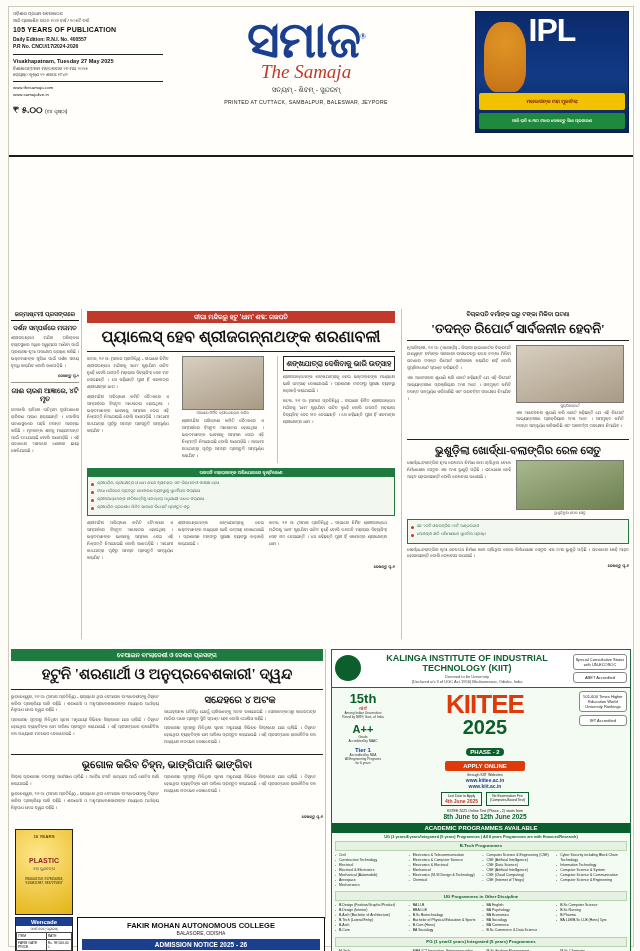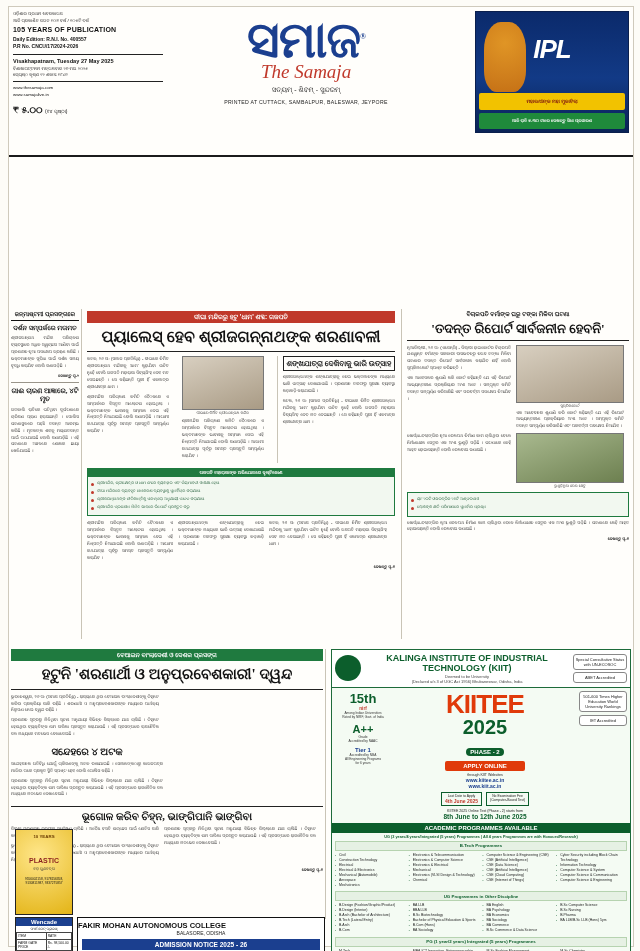--- a/index.html
+++ b/index.html
@@ -14,21 +14,21 @@
   .mh-left .big{font-weight:bold;font-size:7px;letter-spacing:.2px;}
   .mh-left .price{font-size:9px;font-weight:bold;margin-top:5px;}
   .mh-left .date{font-weight:bold;font-size:5.6px;}
   .logo-wrap{position:absolute;left:147px;top:8px;width:300px;text-align:center;}
   .logo-main{font-family:"Liberation Serif",serif;font-size:50px;font-weight:bold;color:#1b3f8f;letter-spacing:-1px;line-height:1;}
   .logo-reg{font-size:8px;vertical-align:super;color:#1b3f8f;}
   .logo-sub{font-family:Liberation Serif, serif;font-style:italic;font-size:19px;color:#c0392b;margin-top:-4px;}
   .logo-odia{font-size:7px;color:#1b1b1b;margin-top:3px;}
   .logo-print{font-size:5.2px;color:#222;margin-top:5px;letter-spacing:.3px;}
   .ipl-ad{position:absolute;right:4px;top:4px;width:152px;height:120px;background:linear-gradient(180deg,#0b2a6b 0%,#123a86 55%,#0a2356 100%);border:1px solid #0a1f4d;color:#fff;text-align:center;}
-  .ipl-logo{font-size:26px;font-weight:bold;font-style:italic;letter-spacing:-1px;margin-top:22px;color:#fff;}
+  .ipl-logo{font-size:32px;font-weight:bold;letter-spacing:-1px;color:#fff;}
   .ipl-strip{position:absolute;left:3px;right:3px;bottom:22px;height:17px;background:#f2c200;color:#7a1010;font-size:5px;font-weight:bold;line-height:17px;border-radius:2px;}
   .ipl-strip2{position:absolute;left:3px;right:3px;bottom:3px;height:16px;background:#1f8a3b;color:#fff;font-size:4.4px;font-weight:bold;line-height:16px;border-radius:2px;}
   .ipl-player{position:absolute;left:8px;top:10px;width:42px;height:70px;background:radial-gradient(circle at 50% 30%,#f7a01c,#d9770a);border-radius:40% 40% 30% 30%;opacity:.9;}
   
   .body-grid{position:relative;}
   .colsep{position:absolute;top:0;bottom:0;width:1px;background:#c9c4b6;}
   .sec{position:absolute;}
   .hdl{font-family:"Liberation Serif",serif;font-weight:bold;color:#111;}
   .kicker{font-size:6px;text-align:center;font-weight:bold;color:#111;}
   .redbar{background:#c0392b;color:#fff;font-size:6.5px;font-weight:bold;text-align:center;padding:2px 3px;}
@@ -55,21 +55,21 @@
   .phase{background:#0c5e2c;color:#fff;font-size:6px;font-weight:bold;text-align:center;padding:1px 4px;border-radius:8px;display:inline-block;}
   .applybtn{background:#e03a0a;color:#fff;font-size:6px;font-weight:bold;text-align:center;padding:2px 0;border-radius:2px;}
   .badge{border:1px solid #888;border-radius:3px;font-size:4px;text-align:center;padding:2px 1px;color:#222;background:#fff;}
   .acadbar{background:#0c5e2c;color:#fff;font-size:6px;font-weight:bold;text-align:center;padding:2px;}
   .tinyhd{background:#e6f1e4;color:#0c5e2c;font-size:4.4px;font-weight:bold;padding:1.5px 2px;border:1px solid #b6d3b0;}
   .tiny{font-size:3.5px;line-height:1.45;color:#222;}
   .tiny li{list-style:none;padding-left:4px;position:relative;}
   .tiny li:before{content:"\25AA";position:absolute;left:0;font-size:2.5px;color:#0c5e2c;top:1px;}
   
   .fmad{position:absolute;border:1px solid #111;background:#fff;}
-  .fmtitle{font-size:7.5px;font-weight:bold;text-align:left;color:#111;line-height:1.2;padding-top:3px;}
+  .fmtitle{font-size:7.5px;font-weight:bold;text-align:center;color:#111;line-height:1.2;padding-top:3px;}
   .fmsub{font-size:5px;text-align:center;color:#222;}
   .adm{background:#1b3f8f;color:#fff;font-size:6.5px;font-weight:bold;text-align:center;padding:2px;margin:3px 4px;}
   
   .adbox{position:absolute;border:1px solid #222;background:#fff;}
   .plastic{background:radial-gradient(circle at 40% 30%,#ffe68a,#e3b416);}
   .wen{background:#1b3f8f;color:#fff;font-size:6px;font-weight:bold;text-align:center;padding:1px;}
   .pricetbl{width:100%;border-collapse:collapse;}
   .pricetbl td{border:1px solid #444;font-size:3.4px;padding:1px;color:#111;}
 </style>
 </head>
@@ -194,20 +194,21 @@
               <p>ଏକ ଆବେଦନର ଶୁଣାଣି କରି କୋର୍ଟ କହିଛନ୍ତି ଯେ ଏହି ରିପୋର୍ଟ ଆଭ୍ୟନ୍ତରୀଣ ପ୍ରକ୍ରିୟାର ଅଂଶ ଅଟେ । ସମ୍ପୃକ୍ତ କମିଟି ତଦନ୍ତ ସମ୍ପୂର୍ଣ୍ଣ କରିସାରିଛି ଏବଂ ପରବର୍ତ୍ତୀ ପଦକ୍ଷେପ ନିଆଯିବ ।</p>
             </div>
           <div style="width:108px;">
             <div class="photo3" style="height:56px;"></div>
             <div class="cap">ସୁପ୍ରିମକୋର୍ଟ</div>
             <div class="txt" style="margin-top:2px;">
                 <p>ଏକ ଆବେଦନର ଶୁଣାଣି କରି କୋର୍ଟ କହିଛନ୍ତି ଯେ ଏହି ରିପୋର୍ଟ ଆଭ୍ୟନ୍ତରୀଣ ପ୍ରକ୍ରିୟାର ଅଂଶ ଅଟେ । ସମ୍ପୃକ୍ତ କମିଟି ତଦନ୍ତ ସମ୍ପୂର୍ଣ୍ଣ କରିସାରିଛି ଏବଂ ପରବର୍ତ୍ତୀ ପଦକ୍ଷେପ ନିଆଯିବ ।</p>
               </div>
           </div>
         </div>
+        <div class="hdl" style="font-size:11px;text-align:center;margin:6px 0 3px;border-top:1px solid #222;padding-top:4px;">ଭୁଶୁଡ଼ିଲା ଖୋର୍ଦ୍ଧା-ବଲାଙ୍ଗିର ରେଳ ସେତୁ</div>
         <div style="display:flex;gap:5px;">
           <div style="width:104px;" class="txt">
               <p>ଖୋର୍ଦ୍ଧା-ବଲାଙ୍ଗିର ନୂଆ ରେଳପଥ ନିର୍ମାଣ କାମ ଚାଲିଥିବା ବେଳେ ନିର୍ମାଣାଧୀନ ସେତୁର ଏକ ଅଂଶ ଭୁଶୁଡ଼ି ପଡ଼ିଛି । ଘଟଣାରେ କେହି ଆହତ ହୋଇନାହାନ୍ତି ବୋଲି ରେଳବାଇ ଜଣାଇଛି ।</p>
             </div>
           <div style="width:108px;">
             <div class="photo2" style="height:48px;"></div>
             <div class="cap">ଭୁଶୁଡ଼ିଥିବା ରେଳ ସେତୁ</div>
           </div>
         </div>
         <div class="boxnote" style="margin-top:4px;">
@@ -219,21 +220,21 @@
         <div class="txt" style="margin-top:3px;">
             <p>ଖୋର୍ଦ୍ଧା-ବଲାଙ୍ଗିର ନୂଆ ରେଳପଥ ନିର୍ମାଣ କାମ ଚାଲିଥିବା ବେଳେ ନିର୍ମାଣାଧୀନ ସେତୁର ଏକ ଅଂଶ ଭୁଶୁଡ଼ି ପଡ଼ିଛି । ଘଟଣାରେ କେହି ଆହତ ହୋଇନାହାନ୍ତି ବୋଲି ରେଳବାଇ ଜଣାଇଛି ।</p>
           </div>
         <div class="more">ଦେଖନ୍ତୁ ପୃ-୬</div>
       </div>
 
       <div class="sec" style="left:2px;top:492px;width:312px;">
         <div class="greenbar">ବେଆଇନ ବାଂଲାଦେଶୀ ଓ ଦେଶର ପ୍ରସଙ୍ଗ</div>
         <div class="hdl" style="font-size:15px;text-align:center;margin:5px 0;line-height:1.18;">ହଟୁନି 'ଶରଣାର୍ଥୀ ଓ ଅନୁପ୍ରବେଶକାରୀ' ଦ୍ୱନ୍ଦ</div>
         <div class="rule" style="margin-bottom:4px;"></div>
-        <div style="display:flex;gap:5px;flex-direction:column;">
+        <div style="display:flex;gap:5px;">
           <div style="width:148px;" class="txt">
               <p>ଭୁବନେଶ୍ୱର, ୨୬ ତା: (ସମାଜ ପ୍ରତିନିଧି) - ରାଜ୍ୟରେ ଥିବା ବେଆଇନ ବାଂଲାଦେଶୀଙ୍କୁ ଚିହ୍ନଟ କରିବା ପ୍ରକ୍ରିୟା ଜାରି ରହିଛି । ଶରଣାର୍ଥୀ ଓ ଅନୁପ୍ରବେଶକାରୀଙ୍କ ମଧ୍ୟରେ ପାର୍ଥକ୍ୟ ନିରୂପଣ ନେଇ ଦ୍ୱନ୍ଦ ରହିଛି ।</p>
               <p>ପ୍ରଶାସନ ସୂତ୍ରରୁ ମିଳିଥିବା ସୂଚନା ଅନୁଯାୟୀ ବିଭିନ୍ନ ଜିଲ୍ଲାରେ ଯାଞ୍ଚ ଚାଲିଛି । ଚିହ୍ନଟ ହେଉଥିବା ବ୍ୟକ୍ତିଙ୍କ ନାମ ତାଲିକା ପ୍ରସ୍ତୁତ କରାଯାଉଛି । ଏହି ପ୍ରସଙ୍ଗରେ ରାଜନୈତିକ ଦଳ ମଧ୍ୟରେ ମତଭେଦ ଦେଖାଦେଇଛି ।</p>
             </div>
           <div style="width:152px;">
             <div class="hdl" style="font-size:10px;text-align:center;margin-bottom:3px;">ସନ୍ଦେହରେ ୪ ଅଟକ</div>
             <div class="txt">
                 <p>ସନ୍ଦେହଜନକ ଗତିବିଧି ଯୋଗୁଁ ଚାରିଜଣଙ୍କୁ ଅଟକ ରଖାଯାଇଛି । ସେମାନଙ୍କଠାରୁ କାଗଜପତ୍ର ମାଗିବା ପରେ ପ୍ରକୃତ ସ୍ଥିତି ସ୍ପଷ୍ଟ ହେବ ବୋଲି ପୋଲିସ କହିଛି ।</p>
                 <p>ପ୍ରଶାସନ ସୂତ୍ରରୁ ମିଳିଥିବା ସୂଚନା ଅନୁଯାୟୀ ବିଭିନ୍ନ ଜିଲ୍ଲାରେ ଯାଞ୍ଚ ଚାଲିଛି । ଚିହ୍ନଟ ହେଉଥିବା ବ୍ୟକ୍ତିଙ୍କ ନାମ ତାଲିକା ପ୍ରସ୍ତୁତ କରାଯାଉଛି । ଏହି ପ୍ରସଙ୍ଗରେ ରାଜନୈତିକ ଦଳ ମଧ୍ୟରେ ମତଭେଦ ଦେଖାଦେଇଛି ।</p>
               </div>

